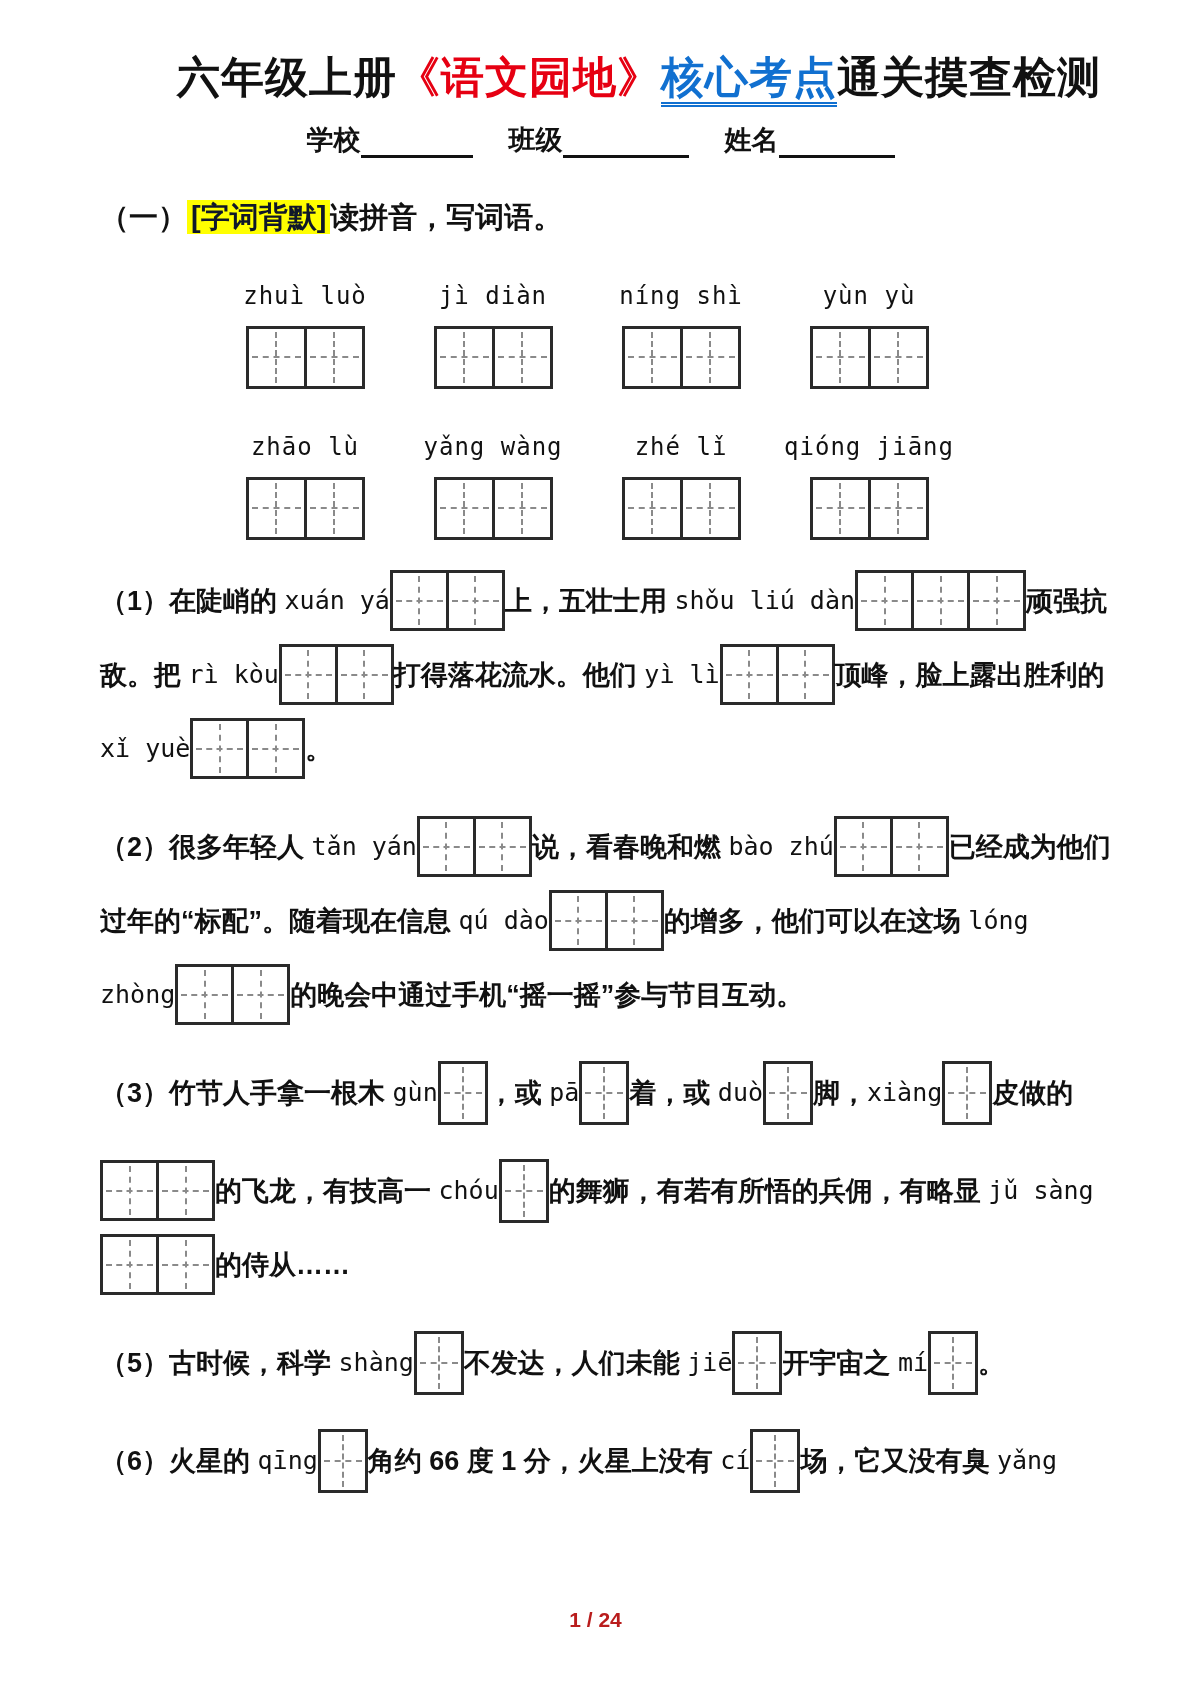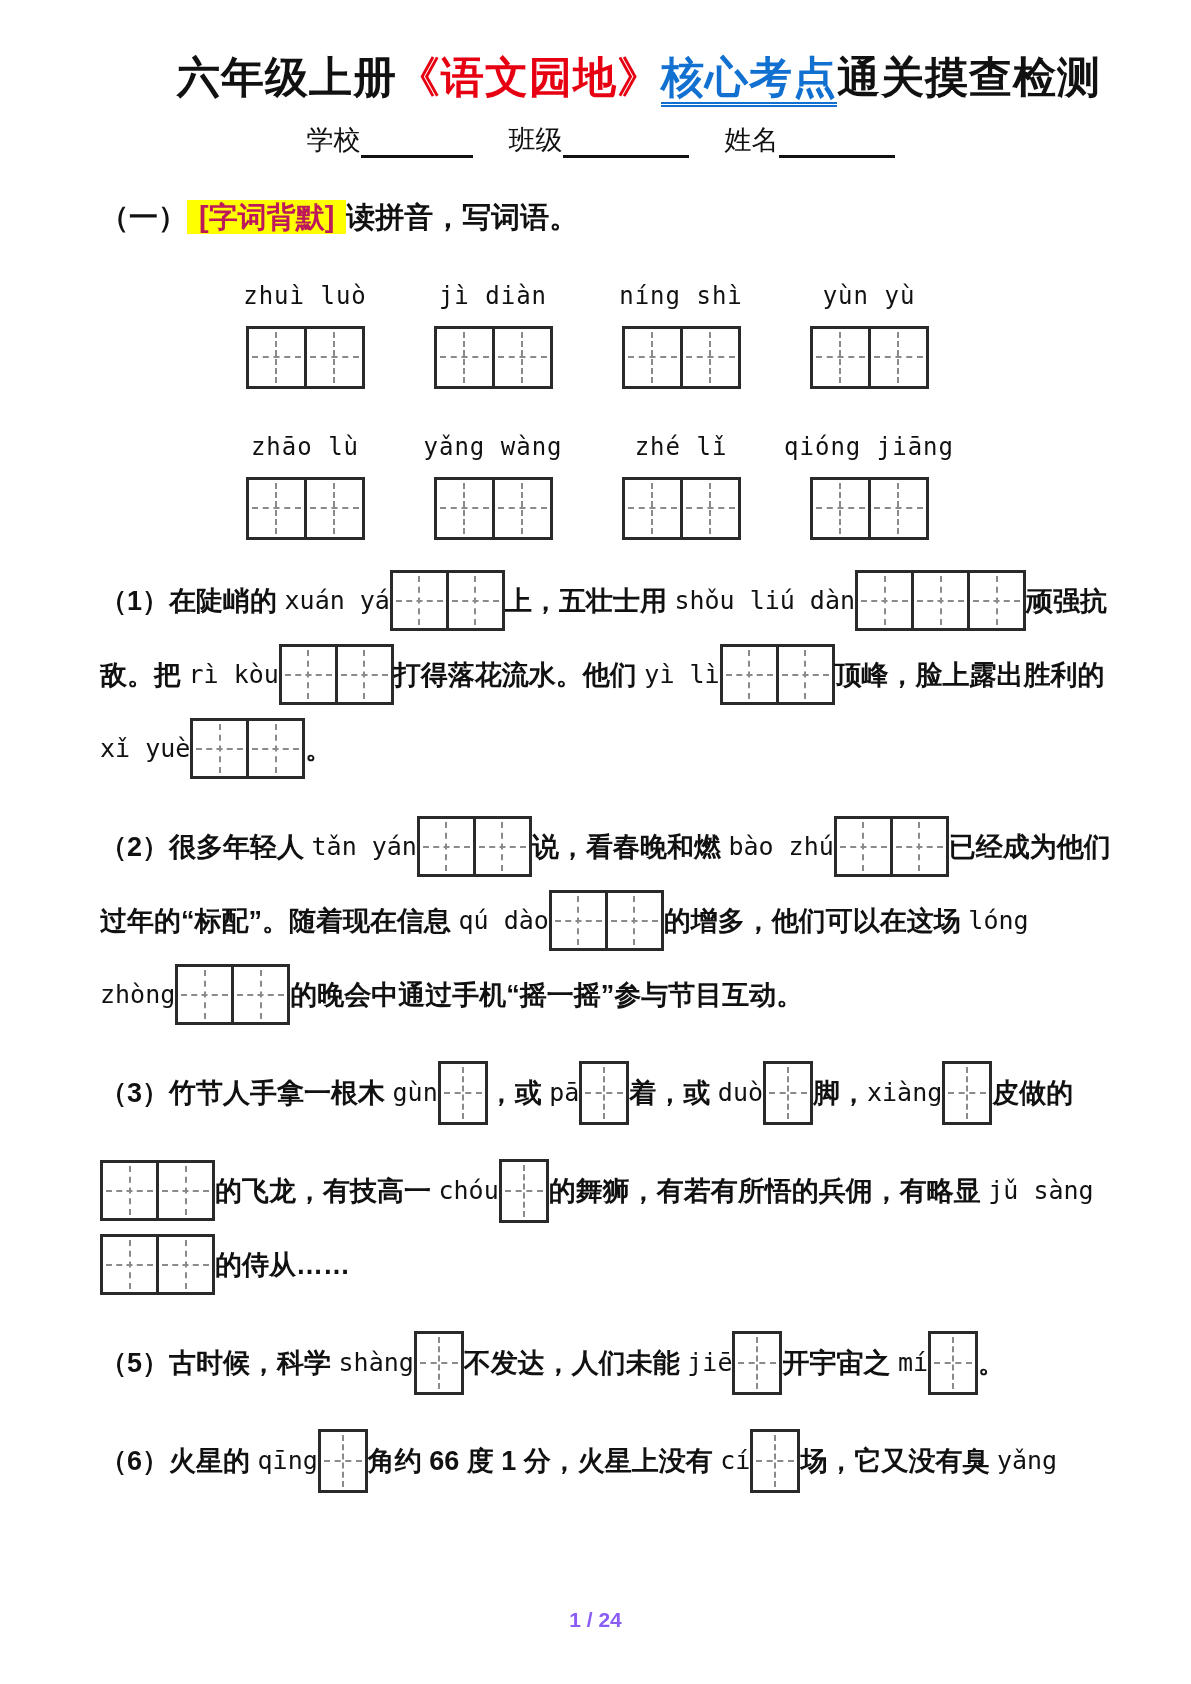--- a/index.html
+++ b/index.html
@@ -7,47 +7,47 @@
     position:relative; width:1191px; height:1684px; margin:0 auto;
     background:#ffffff; overflow:hidden; box-sizing:border-box;
     padding:52px 90px 0 100px;
     font-family:"Liberation Sans","DejaVu Sans",sans-serif; color:#111;
   }
   
   .title { text-align:right; font-size:43px; font-weight:900; letter-spacing:1px; line-height:1.2; white-space:nowrap; }
   .title .red  { color:#e60012; }
   .title .blue { color:#1170d0; border-bottom:5px double #1170d0; padding-bottom:1px; }
   
-  .idline { text-align:center; margin-top:18px; font-size:27px; font-weight:normal; }
+  .idline { text-align:center; margin-top:18px; font-size:27px; font-weight:bold; }
   .blank { display:inline-block; border-bottom:3px solid #111; height:24px; vertical-align:bottom; }
   .blank.w1 { width:112px; margin-right:36px; }
   .blank.w2 { width:126px; margin-right:36px; }
   .blank.w3 { width:116px; }
   
   .sec { margin-top:40px; font-size:29px; font-weight:900; }
-  .sec .tag { background:#ffff00; color:#be185d; padding:1px 12px; }
+  .sec .tag { background:#ffff00; color:#0f172a; padding:1px 4px; }
   
   .tzg { display:inline-flex; flex:none; border:3px solid #2a2a2a; background:#fff; }
   .tzg i { display:block; position:relative; width:53px; height:55px; }
   .tzg i + i { border-left:3px solid #2a2a2a; }
   .tzg i::before { content:""; position:absolute; top:3px; bottom:3px; left:50%; margin-left:-1px; border-left:2px dashed #8a8a8a; }
   .tzg i::after  { content:""; position:absolute; left:3px; right:3px; top:50%; margin-top:-1px; border-top:2px dashed #8a8a8a; }
   .tzg.big i { width:55px; height:57px; }
   .tzg.g1  i { width:44px; height:58px; }
   
   .pyrow { display:flex; margin-left:146px; gap:70px; margin-top:44px; }
   .pyblock { display:flex; flex-direction:column; align-items:center; gap:16px; width:118px; }
   .pylabel { font-family:"DejaVu Sans Mono","Liberation Mono",monospace; font-size:24px; letter-spacing:1px; white-space:nowrap; }
   
   .q { margin-top:24px; }
   .line { display:flex; align-items:center; min-height:74px; font-size:27px; font-weight:bold; white-space:pre; }
   .line.short { min-height:48px; }
   .py { font-family:"DejaVu Sans Mono","Liberation Mono",monospace; font-size:25px; font-weight:normal; }
   
-  .footer { position:absolute; left:0; right:0; bottom:52px; text-align:center; font-size:21px; font-weight:600; color:#8b5cf6; }
+  .footer { position:absolute; left:0; right:0; bottom:52px; text-align:center; font-size:21px; font-weight:600; color:#b91c1c; }
 </style>
 </head>
 <body>
 
 <div class="page">
 
   <div class="title">
     <span>六年级上册</span><span class="red">《语文园地》</span><span class="blue">核心考点</span><span>通关摸查检测</span>
   </div>
 

